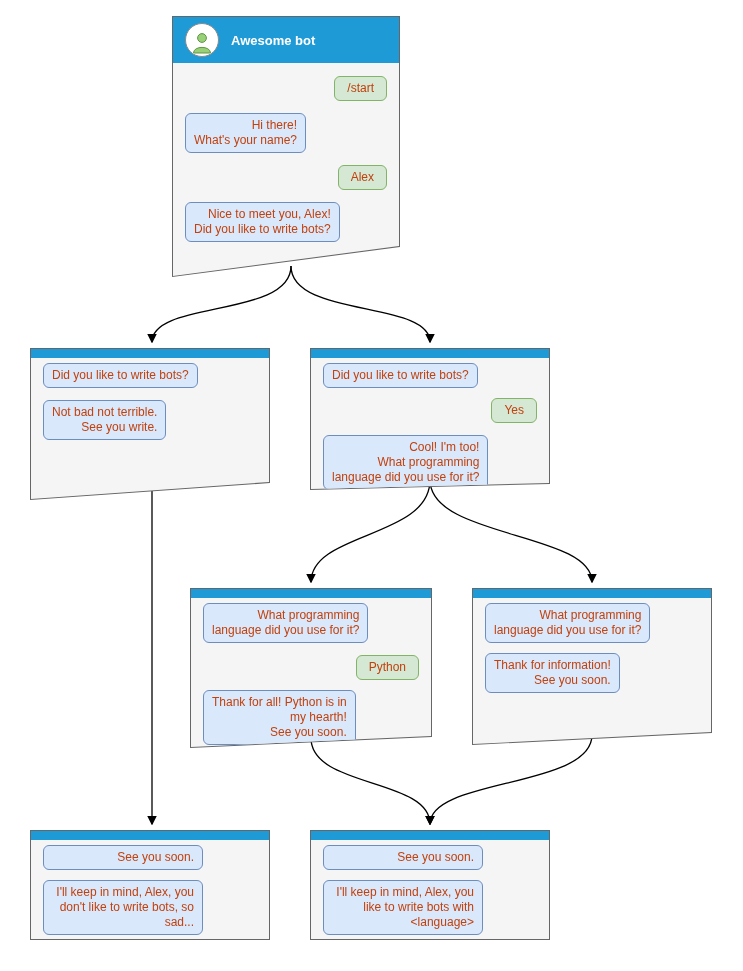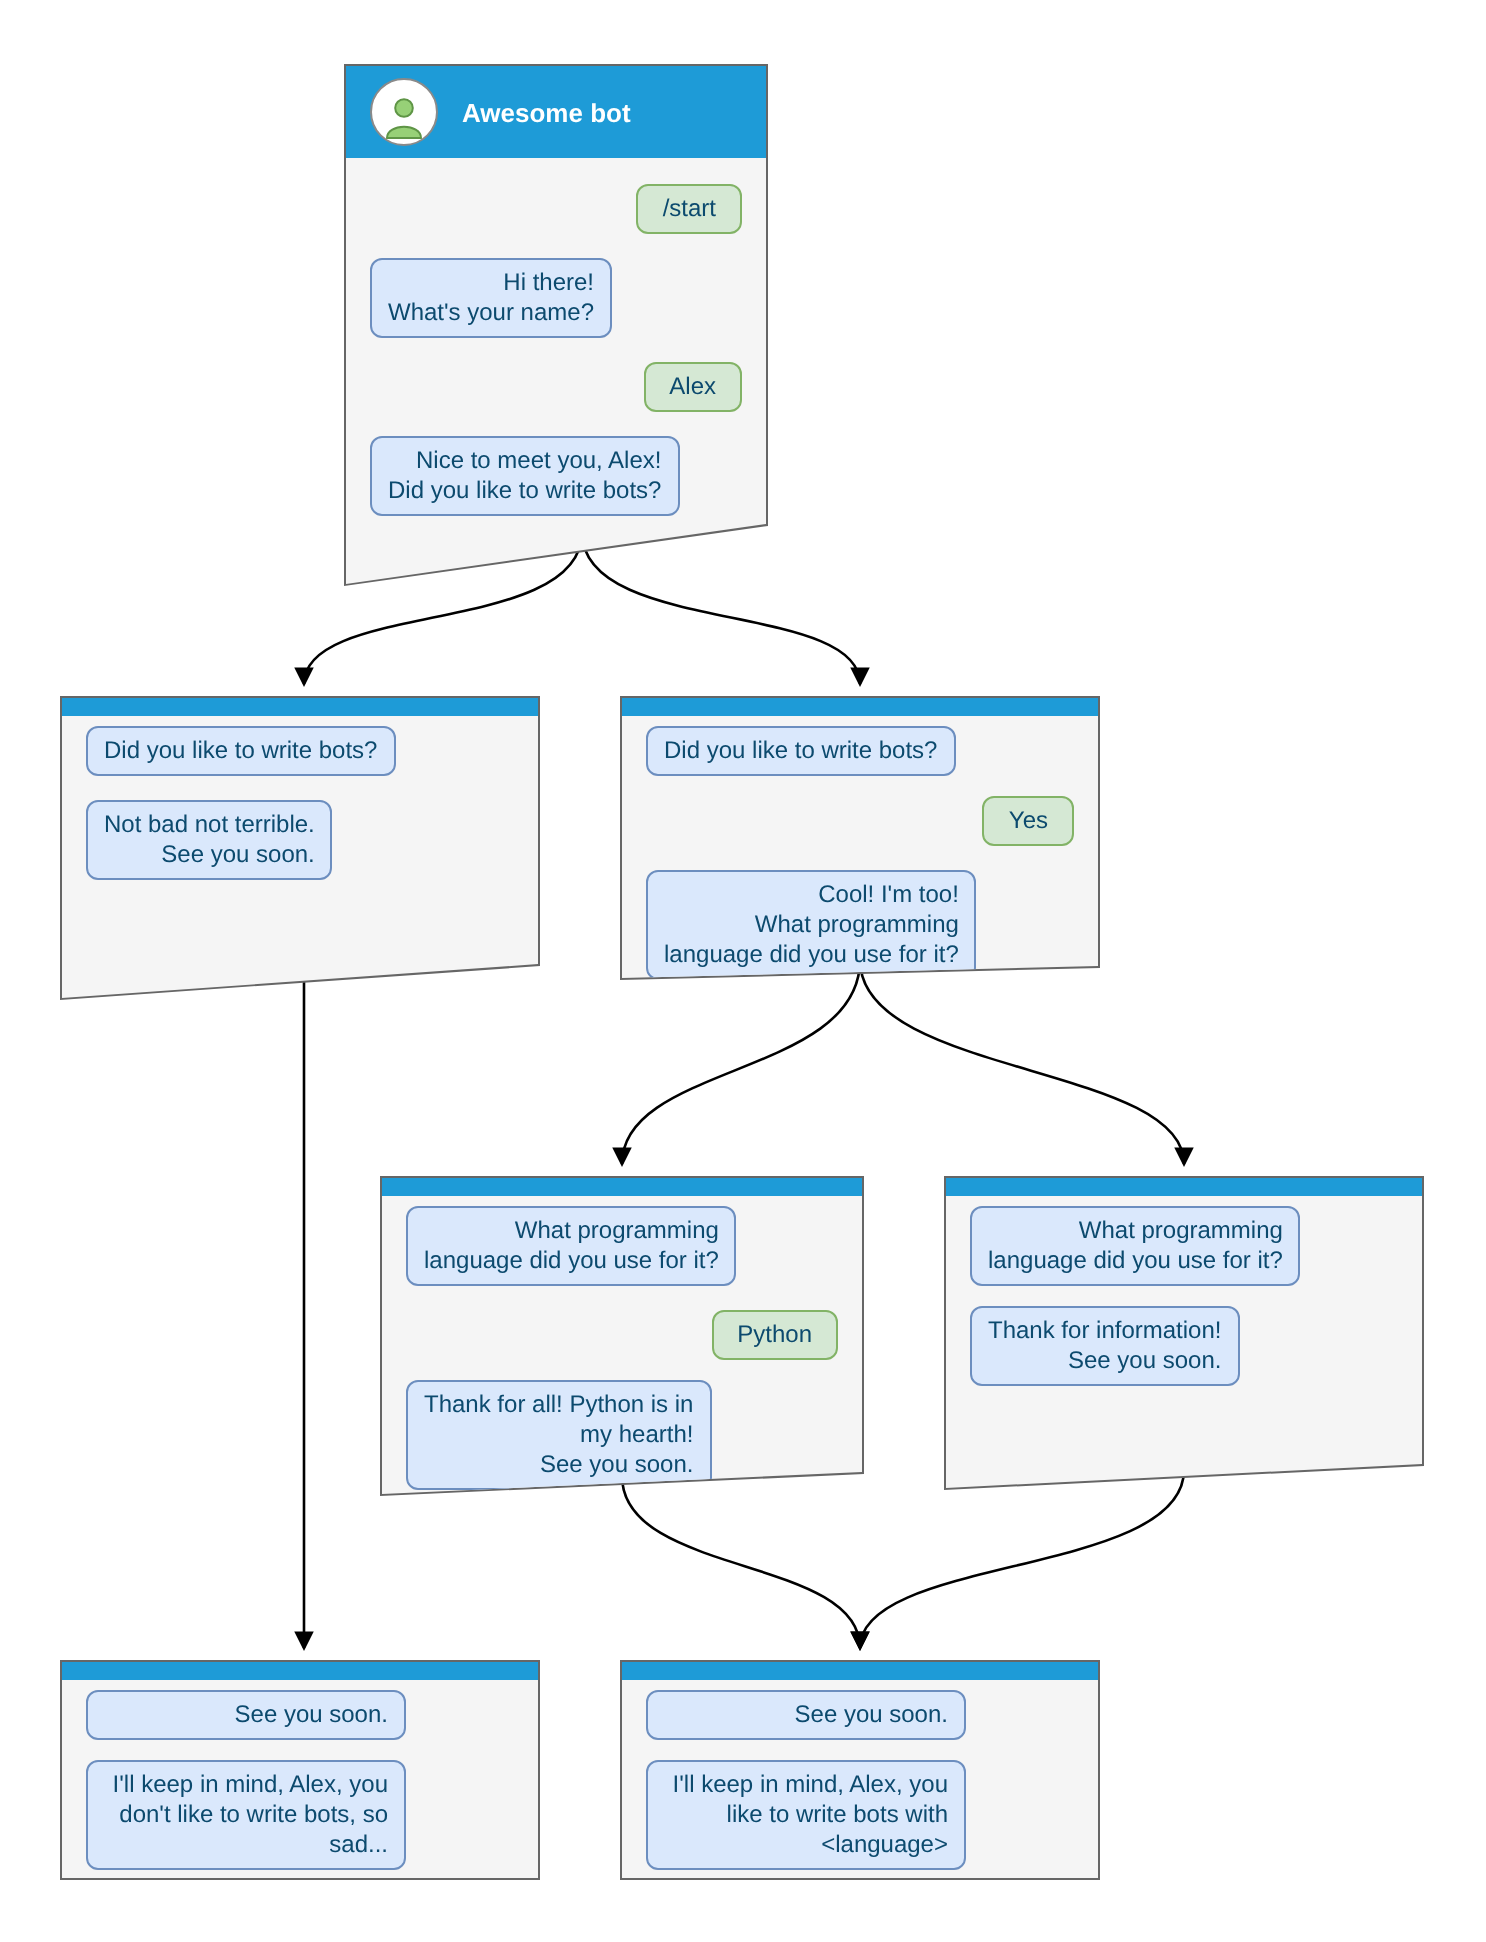--- a/index.html
+++ b/index.html
@@ -39,21 +39,21 @@
 
   .win-title { color: #ffffff; font-weight: bold; font-size: 13px; }
 
   .msg-row { display: flex; margin: 12px 12px 0 12px; }
   .msg-row.right { justify-content: flex-end; }
   .msg-row.first { margin-top: 5px; }
 
   .bubble {
     border: 1px solid; border-radius: 6px;
     padding: 4px 8px; font-size: 12px; line-height: 15px;
-    white-space: pre-line; color: #0c4a6e;
+    white-space: pre-line; color: #c2410c;
     max-width: 100%;
   }
   .bubble.blue  { background: var(--bubble-blue-bg, #dae8fc);  border-color: var(--bubble-blue-border, #6c8ebf); text-align: right; }
   .bubble.green { background: var(--bubble-green-bg, #d5e8d4); border-color: var(--bubble-green-border, #82b366);
                   padding: 4px 12px; min-width: 34px; text-align: center; }
   .bubble.wide  { width: 160px; }
 
   .gap10 { margin-top: 10px; }
   .gap8  { margin-top: 12px; }
   .gap13 { margin-top: 13px; }
@@ -71,21 +71,21 @@
     </defs>
     <path class="connector" d="M 291 266 C 291 318, 152 300, 152 342" marker-end="url(#ah)"></path>
     <path class="connector" d="M 291 266 C 291 318, 430 300, 430 342" marker-end="url(#ah)"></path>
     <path class="connector" d="M 430 480 C 430 538, 311 532, 311 582" marker-end="url(#ah)"></path>
     <path class="connector" d="M 430 480 C 430 538, 592 532, 592 582" marker-end="url(#ah)"></path>
     <path class="connector" d="M 152 490 L 152 824" marker-end="url(#ah)"></path>
     <path class="connector" d="M 311 738 C 311 788, 430 778, 430 824" marker-end="url(#ah)"></path>
     <path class="connector" d="M 592 735 C 592 788, 430 778, 430 824" marker-end="url(#ah)"></path>
   </svg>
 
-  <div class="win" style="left:172px; top:32px; width:212px; height:261px; --cut:calc(100% - 30px);">
+  <div class="win" style="left:172px; top:16px; width:228px; height:261px; --cut:calc(100% - 30px);">
     <div class="shape"></div>
     <div class="fill">
       <div class="win-header">
         <div class="avatar">
           <svg viewBox="0 0 24 24">
             <circle cx="12" cy="8" r="4.4" fill="var(--avatar-person,#97d077)" stroke="var(--avatar-person-stroke,#5f9546)" stroke-width="1"></circle>
             <path d="M 3.5 23 C 3.5 15.5 20.5 15.5 20.5 23 Z" fill="var(--avatar-person,#97d077)" stroke="var(--avatar-person-stroke,#5f9546)" stroke-width="1"></path>
           </svg>
         </div>
         <div class="win-title">Awesome bot</div>
@@ -109,21 +109,21 @@
 
   <div class="win" style="left:30px; top:348px; width:240px; height:152px; --cut:calc(100% - 17px);">
     <div class="shape"></div>
     <div class="fill">
       <div class="strip"></div>
       <div class="msg-row first">      
           <div class="bubble blue">Did you like to write bots?</div>
         </div>
       <div class="msg-row">            
           <div class="bubble blue">Not bad not terrible.
-See you soon.</div>
+See you write.</div>
         </div>
     </div>
   </div>
 
   <div class="win" style="left:310px; top:348px; width:240px; height:142px; --cut:calc(100% - 6px);">
     <div class="shape"></div>
     <div class="fill">
       <div class="strip"></div>
       <div class="msg-row first">      
           <div class="bubble blue">Did you like to write bots?</div>

